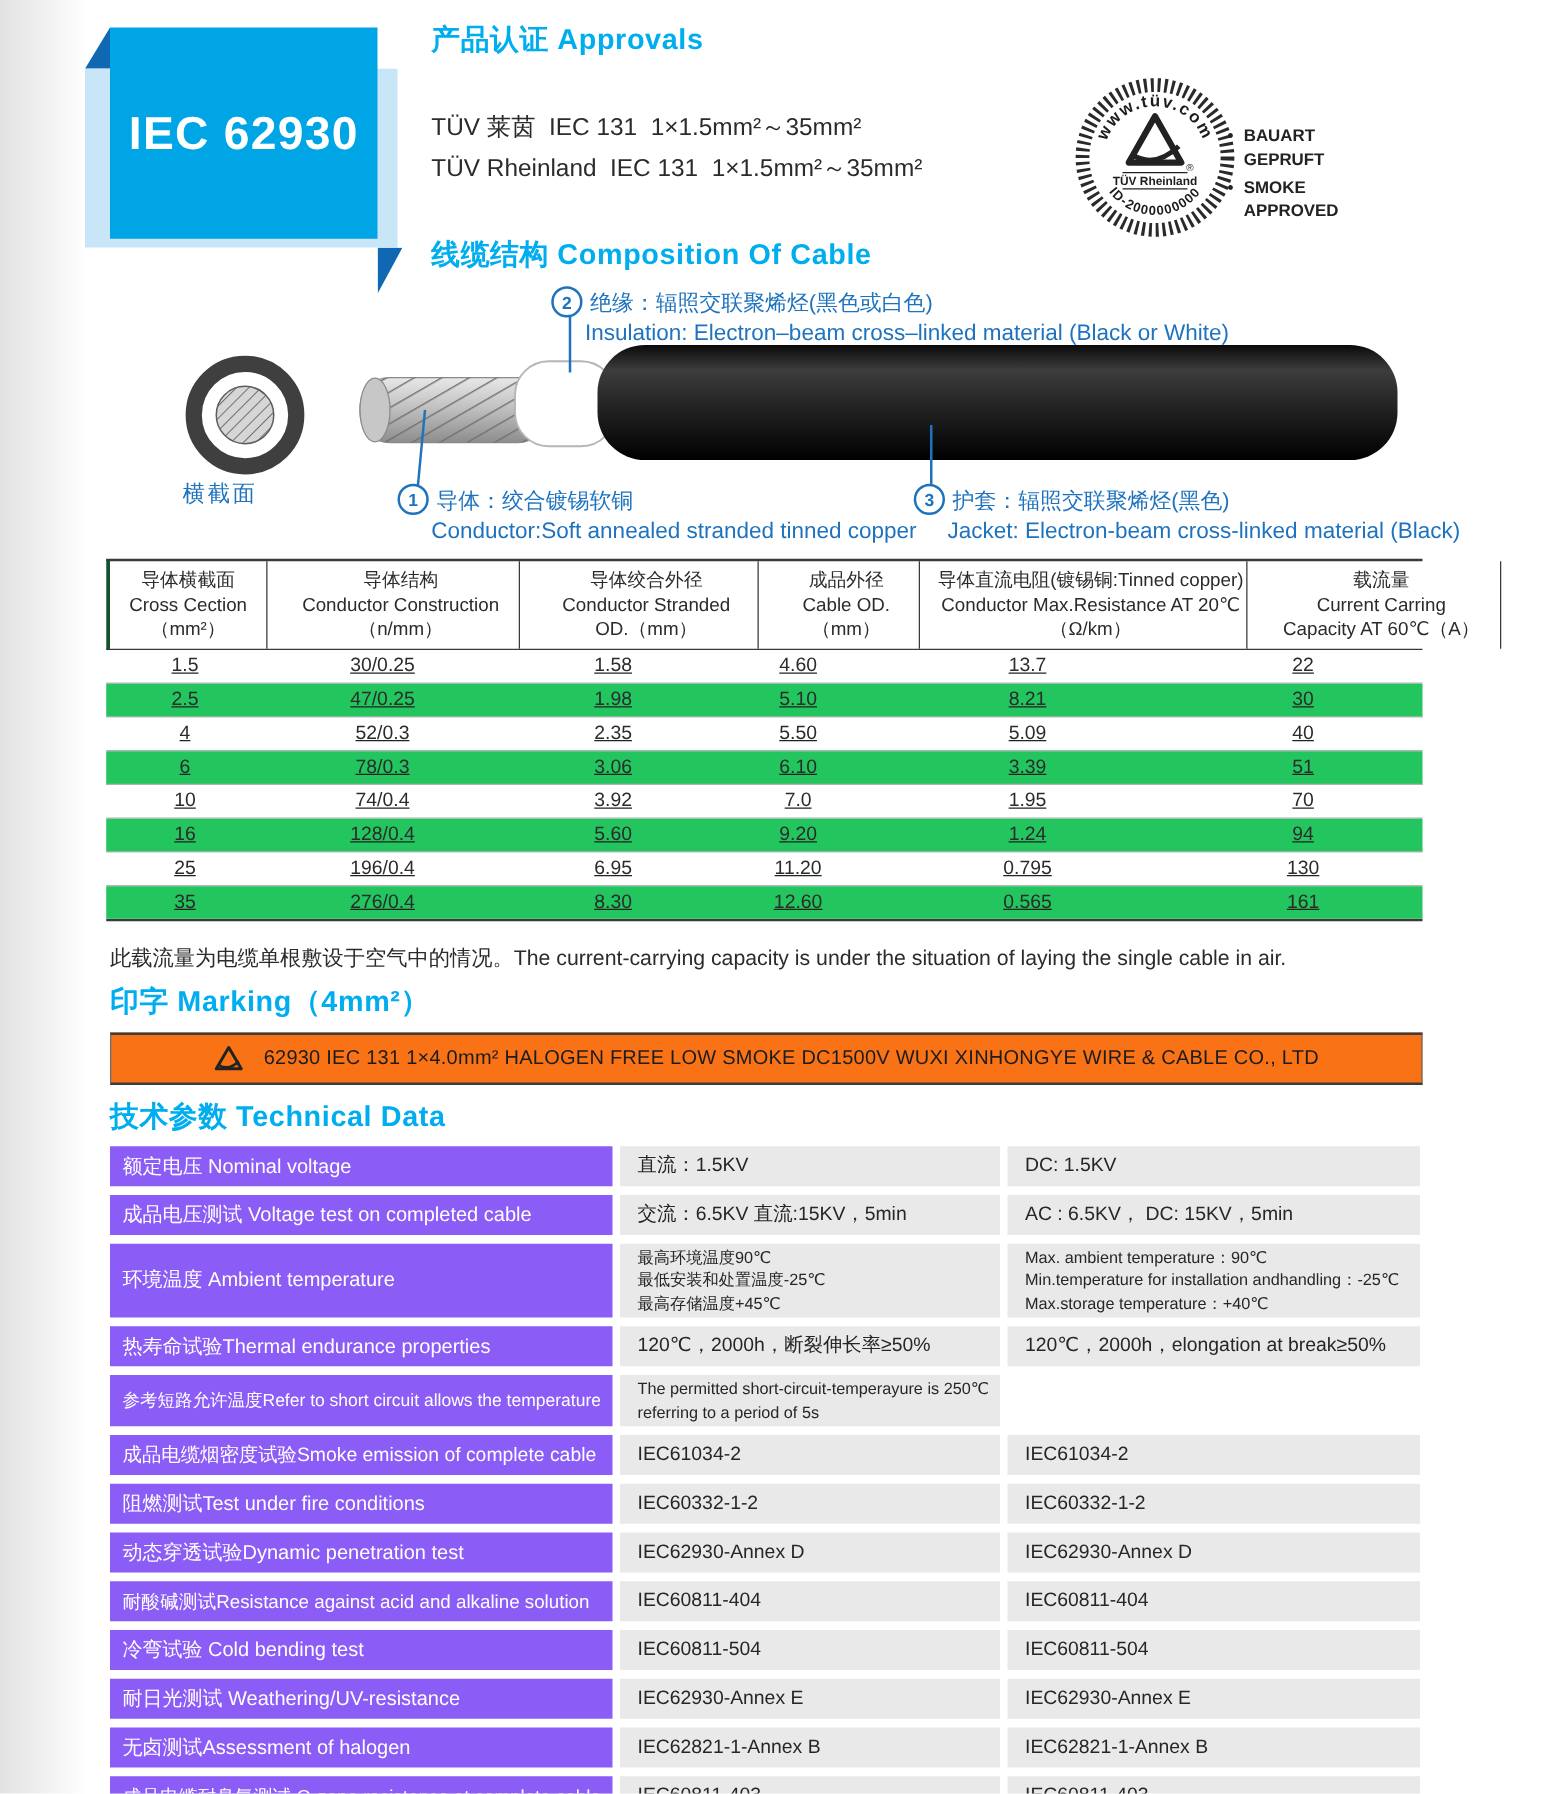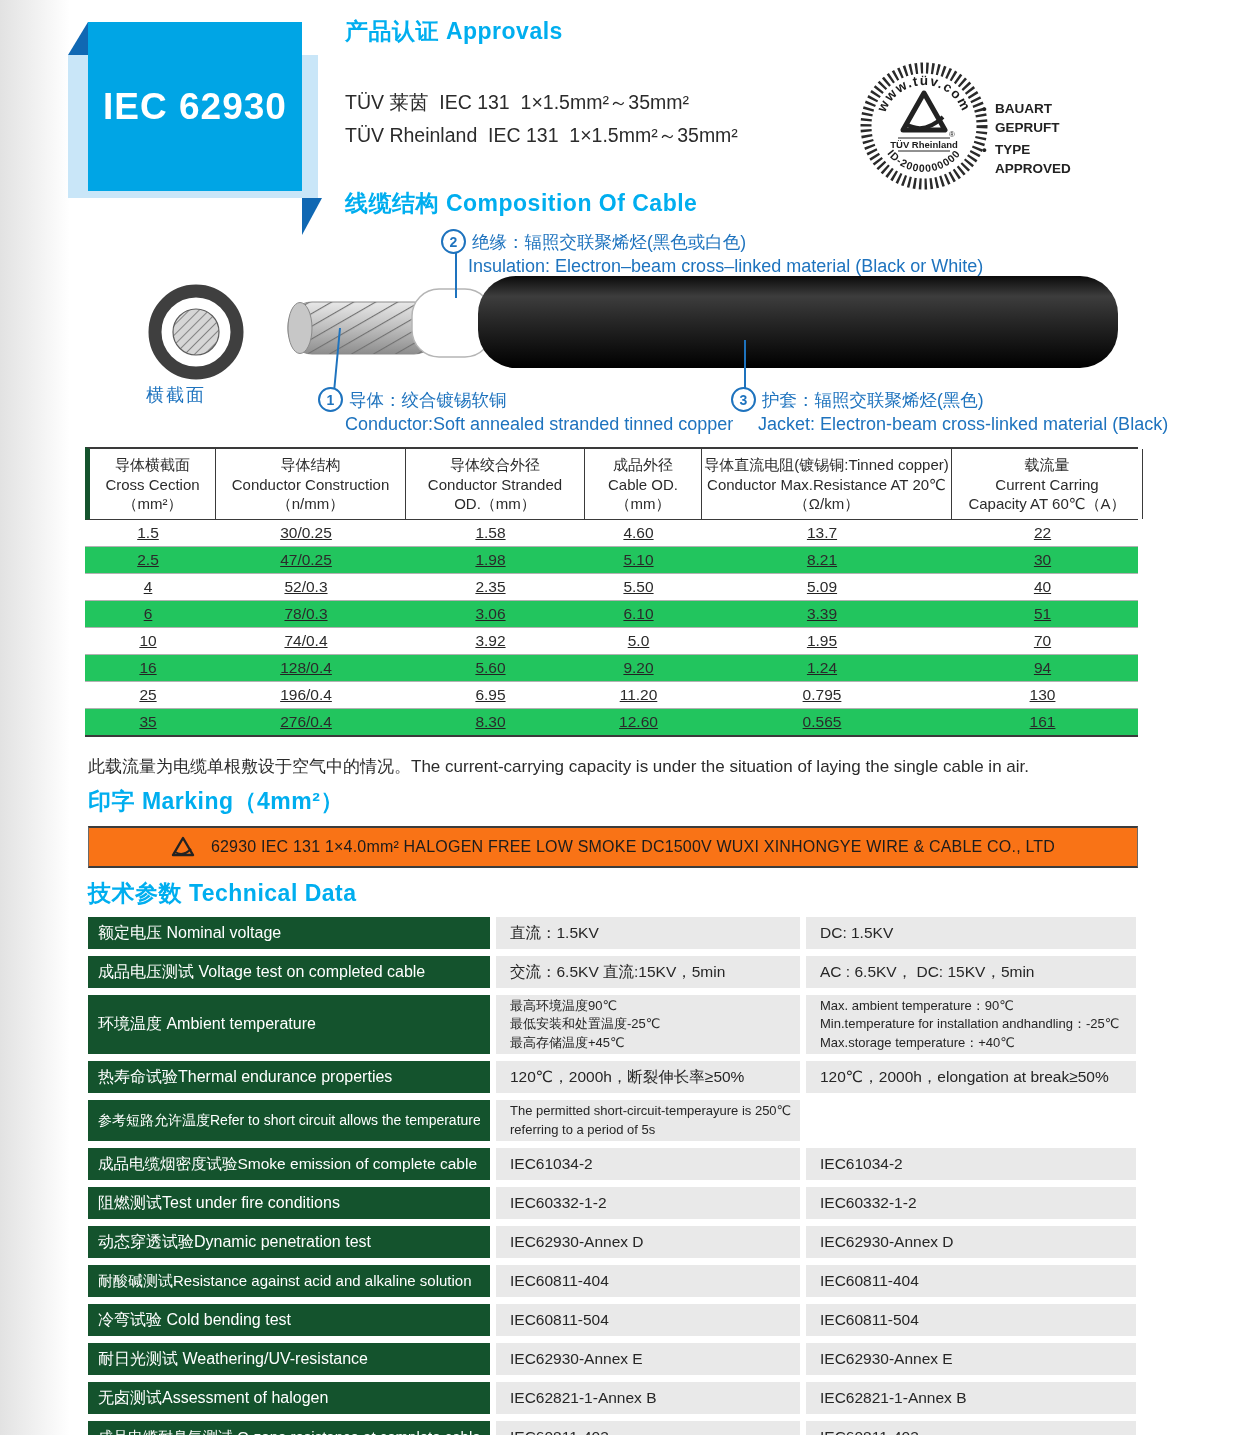--- a/index.html
+++ b/index.html
@@ -29,39 +29,39 @@
   .cs-label{position:absolute;left:146px;top:383px;width:100px;font-size:18px;color:#1E73BE;letter-spacing:2px;}
   .callout{position:absolute;color:#1E73BE;white-space:nowrap;}
   .c-line1{display:flex;align-items:center;gap:6px;}
   .c-num{width:21px;height:21px;border:2px solid #1E73BE;border-radius:50%;display:inline-flex;
          align-items:center;justify-content:center;font-size:14px;font-weight:bold;flex:0 0 auto;background:#fff;}
   .c-zh{font-size:17.5px;}
   .c-en{font-size:18px;margin-left:27px;margin-top:2px;}
   
   .spec-table{position:absolute;left:85px;top:447px;width:1053px;}
   .spec-head{display:grid;grid-template-columns:126px 190px 179px 117px 250px 191px;
-        border-top:2px solid #3a3a3a;border-bottom:1.5px solid #3a3a3a;border-left:5px solid #14532d;}
+        border-top:2px solid #3a3a3a;border-bottom:1.5px solid #3a3a3a;border-left:3px solid #14532d;gap:12px;}
   .sh{border-right:1px solid #3a3a3a;text-align:center;font-size:15px;line-height:19.5px;
         padding:6px 2px 5px 2px;white-space:pre-line;overflow:hidden;color:#2b2b2b;}
   .spec-body{border-bottom:2px solid #3a3a3a;text-decoration:underline;}
   .sr{display:grid;grid-template-columns:126px 190px 179px 117px 250px 191px;height:26px;
         border-bottom:1px solid #b2b2b2;background:#fff;}
   .sr:last-child{border-bottom:none;}
   .sr.alt{background:#22c55e;}
   .sc{display:flex;align-items:center;justify-content:center;font-size:15.5px;color:#2b2b2b;}
   
   .note{position:absolute;left:88px;top:755px;width:1060px;font-size:17px;color:#2b2b2b;}
   .marking-box{position:absolute;left:88px;top:826px;width:1048px;height:38px;background:#f97316;
         border:1px solid #6a6a6a;border-top:2.5px solid #3c3c3c;border-bottom:2.5px solid #3c3c3c;
         display:flex;align-items:center;justify-content:center;gap:16px;}
   .marking-text{font-size:16px;color:#1c1c1c;letter-spacing:.2px;}
   
   .tech-table{position:absolute;left:88px;top:917px;width:1048px;}
   .trow{display:grid;grid-template-columns:402px 304px 330px;column-gap:6px;margin-bottom:7px;}
-  .t-label{background:#14532d;color:#fff;display:flex;align-items:center;padding:0 10px;min-height:28px;}
+  .t-label{background:#8b5cf6;color:#fff;display:flex;align-items:center;padding:0 10px;min-height:28px;}
   .t-label span{font-size:16px;white-space:nowrap;overflow:hidden;display:block;width:100%;}
   .t-val{background:#E9E9E9;color:#262626;display:flex;align-items:center;padding:2px 0 2px 14px;
         font-size:15.5px;min-height:28px;white-space:pre-line;line-height:1.3;}
   .t-val.multi{font-size:13px;line-height:1.42;}
   .shrink{overflow:hidden;}
 </style>
 </head>
 <body>
 
 <div class="page">
@@ -95,21 +95,21 @@
       <path d="M 50,66 Q 68,77 87,59" fill="none" stroke="#222" stroke-width="4"></path>
     </g>
     <text x="93" y="79" font-size="8" fill="#222">®</text>
     <line x1="42" y1="80" x2="94" y2="80" stroke="#222" stroke-width="1"></line>
     <text x="68" y="90" text-anchor="middle" font-size="9.5" font-weight="bold" fill="#1c1c1c">TÜV Rheinland</text>
     <line x1="42" y1="93" x2="94" y2="93" stroke="#222" stroke-width="1"></line>
   </svg>
   <div class="seal-bullets">
     <div class="b-item">BAUART
 GEPRUFT</div>
-    <div class="b-item">TYPE
+    <div class="b-item">SMOKE
 APPROVED</div>
   </div>
 
   <div class="sec-h" style="left:345px;top:188px;">线缆结构 Composition Of Cable</div>
 
   <svg class="diagram-svg" width="1010" height="195" viewBox="0 0 1010 195">
     <defs>
       <pattern id="coreHatch" width="7" height="7" patternTransform="rotate(45)" patternUnits="userSpaceOnUse">
         <rect width="7" height="7" fill="#d6d6d6"></rect>
           <line x1="0" y1="0" x2="0" y2="7" stroke="#6f6f6f" stroke-width="1.6"></line>
@@ -225,21 +225,21 @@
           <div class="sc">78/0.3</div>
           <div class="sc">3.06</div>
           <div class="sc">6.10</div>
           <div class="sc">3.39</div>
           <div class="sc">51</div>
         </div>
         <div class="sr">
           <div class="sc">10</div>
           <div class="sc">74/0.4</div>
           <div class="sc">3.92</div>
-          <div class="sc">5.0</div>
+          <div class="sc">7.0</div>
           <div class="sc">1.95</div>
           <div class="sc">70</div>
         </div>
         <div class="sr alt">
           <div class="sc">16</div>
           <div class="sc">128/0.4</div>
           <div class="sc">5.60</div>
           <div class="sc">9.20</div>
           <div class="sc">1.24</div>
           <div class="sc">94</div>

